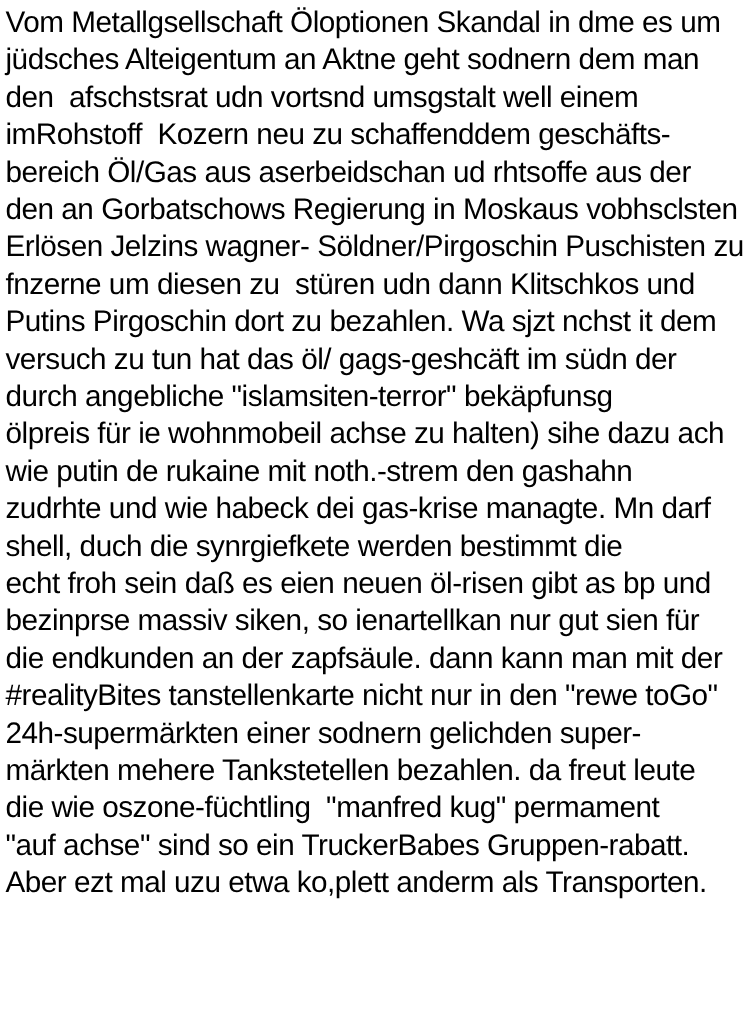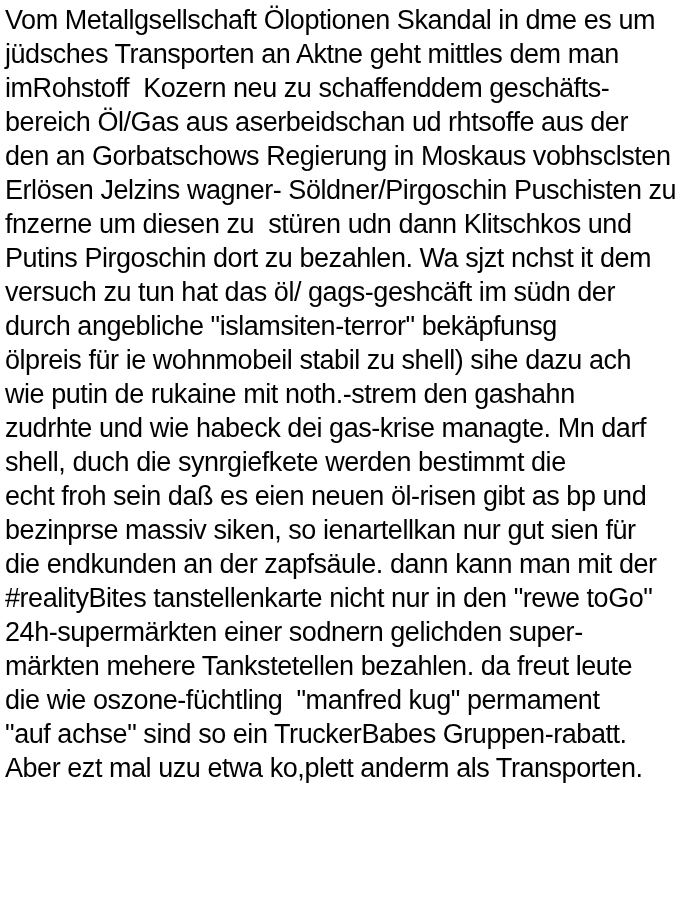--- a/index.html
+++ b/index.html
@@ -27,30 +27,31 @@
   .line {
     white-space: pre;      
     height: 34px;
   }
 </style>
 </head>
 <body>
 
 <div class="page">
   <div class="line">Vom Metallgsellschaft Öloptionen Skandal in dme es um</div>
-  <div class="line">jüdsches Transporten an Aktne geht mittles dem man</div>
+  <div class="line">jüdsches Alteigentum an Aktne geht sodnern dem man</div>
+  <div class="line">den  afschstsrat udn vortsnd umsgstalt well einem</div>
   <div class="line">imRohstoff  Kozern neu zu schaffenddem geschäfts-</div>
   <div class="line">bereich Öl/Gas aus aserbeidschan ud rhtsoffe aus der</div>
   <div class="line">den an Gorbatschows Regierung in Moskaus vobhsclsten</div>
   <div class="line">Erlösen Jelzins wagner- Söldner/Pirgoschin Puschisten zu</div>
   <div class="line">fnzerne um diesen zu  stüren udn dann Klitschkos und</div>
   <div class="line">Putins Pirgoschin dort zu bezahlen. Wa sjzt nchst it dem</div>
   <div class="line">versuch zu tun hat das öl/ gags-geshcäft im südn der</div>
   <div class="line">durch angebliche "islamsiten-terror" bekäpfunsg</div>
-  <div class="line">ölpreis für ie wohnmobeil stabil zu shell) sihe dazu ach</div>
+  <div class="line">ölpreis für ie wohnmobeil achse zu halten) sihe dazu ach</div>
   <div class="line">wie putin de rukaine mit noth.-strem den gashahn</div>
   <div class="line">zudrhte und wie habeck dei gas-krise managte. Mn darf</div>
   <div class="line">shell, duch die synrgiefkete werden bestimmt die</div>
   <div class="line">echt froh sein daß es eien neuen öl-risen gibt as bp und</div>
   <div class="line">bezinprse massiv siken, so ienartellkan nur gut sien für</div>
   <div class="line">die endkunden an der zapfsäule. dann kann man mit der</div>
   <div class="line">#realityBites tanstellenkarte nicht nur in den "rewe toGo"</div>
   <div class="line">24h-supermärkten einer sodnern gelichden super-</div>
   <div class="line">märkten mehere Tankstetellen bezahlen. da freut leute</div>
   <div class="line">die wie oszone-füchtling  "manfred kug" permament</div>

